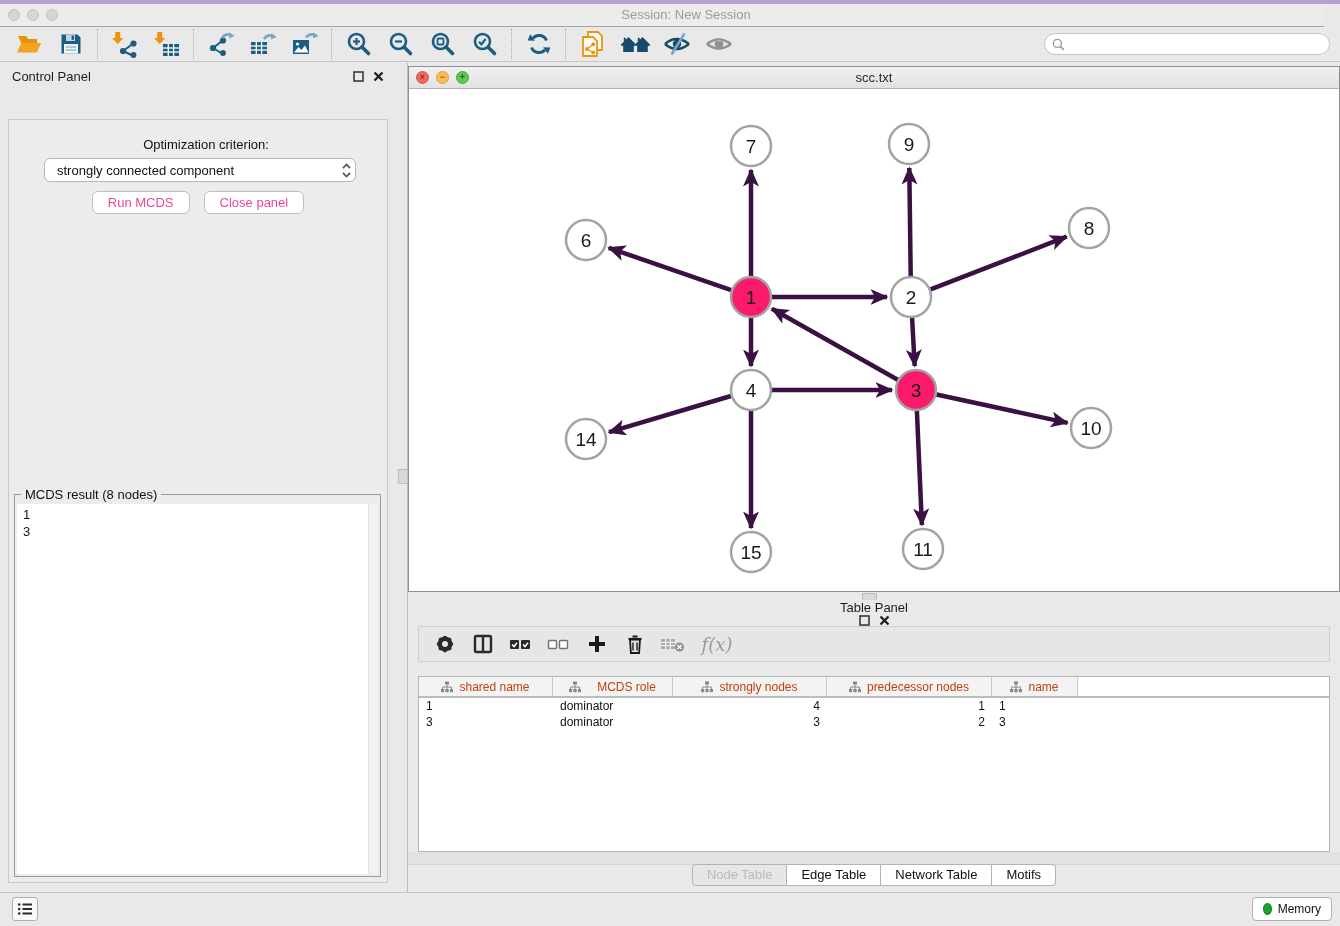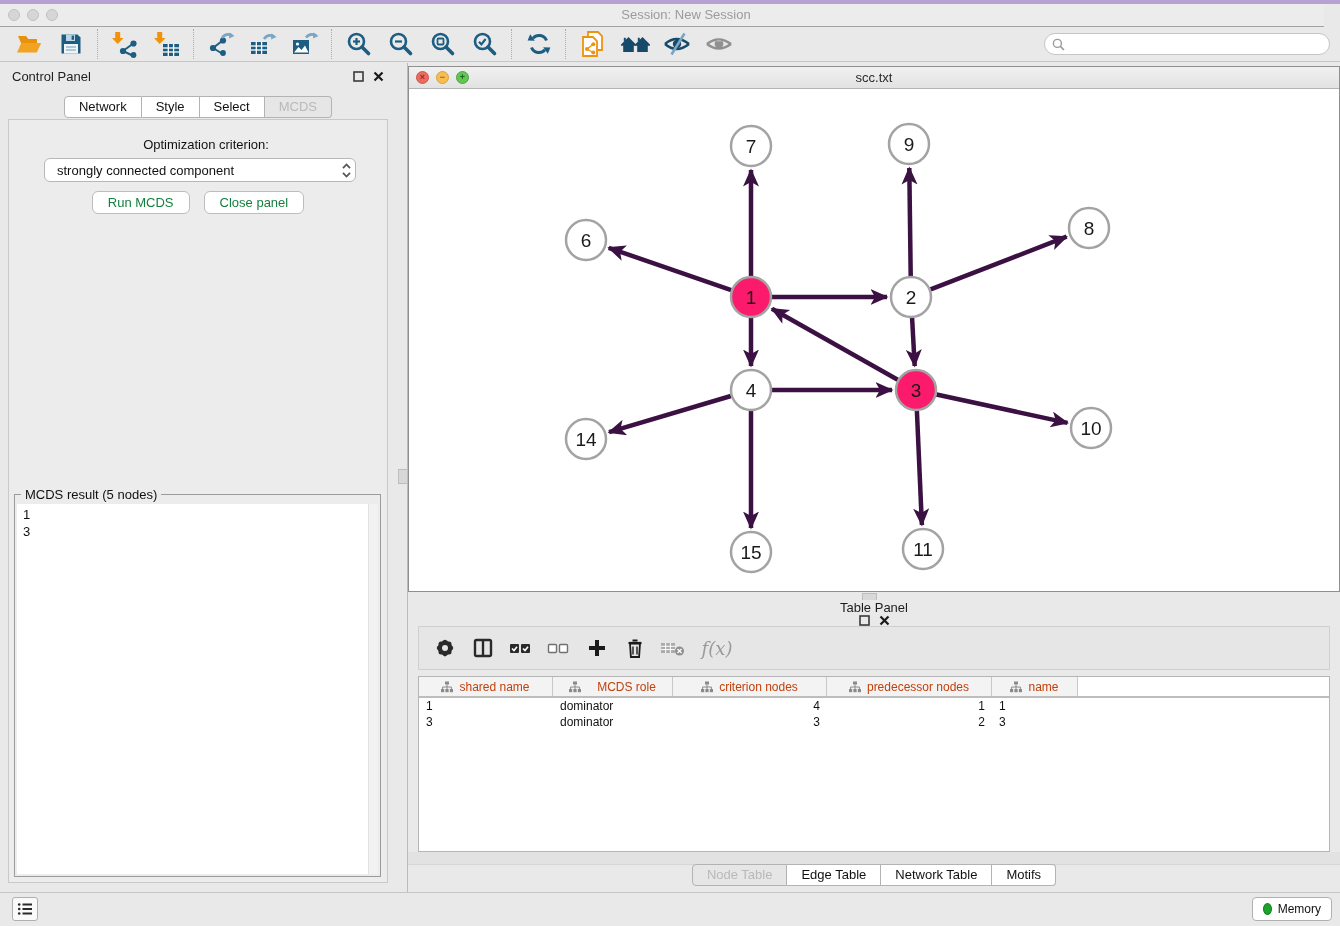--- a/index.html
+++ b/index.html
@@ -27,21 +27,21 @@
   .seg{display:flex;}
   .seg .tab{height:20px;line-height:20px;padding:0 14px;background:#fff;border:1px solid #b3b3b3;border-left:none;font-size:13px;color:#111;cursor:default;}
   .seg .tab:first-child{border-left:1px solid #b3b3b3;border-radius:4px 0 0 4px;}
   .seg .tab:last-child{border-radius:0 4px 4px 0;}
   .seg .tab.sel{background:#e6e6e6;color:#b9b9b9;}
   .cpcontent{position:absolute;top:56px;left:8px;right:8px;bottom:10px;background:#ececec;border:1px solid #c9c9c9;}
   .optlabel{position:absolute;top:17px;left:8px;width:100%;text-align:center;font-size:13px;color:#111;}
   .criterion{position:absolute;top:38px;left:35px;width:312px;height:24px;background:#fff;border:1px solid #b7b7b7;border-radius:6px;display:flex;align-items:center;box-sizing:border-box;padding:0 4px 0 12px;font-size:13px;color:#111;}
   .criterion .ctext{flex:1;}
   .btnrow{position:absolute;top:71px;left:0;width:100%;display:flex;justify-content:center;gap:14px;}
-  .macbtn{height:23px;background:#fff;border:1px solid #bdbdbd;border-radius:6px;font-size:13px;color:#15803d;padding:0 15px;font-family:"Liberation Sans",sans-serif;}
+  .macbtn{height:23px;background:#fff;border:1px solid #bdbdbd;border-radius:6px;font-size:13px;color:#ec4899;padding:0 15px;font-family:"Liberation Sans",sans-serif;}
   .resultbox{position:absolute;left:5px;right:6px;top:374px;bottom:5px;border:1px solid #9b9b9b;}
   .resultlegend{position:absolute;top:-8px;left:6px;background:#ececec;padding:0 4px;font-size:13px;color:#111;}
   .resultinner{position:absolute;left:2px;right:2px;top:9px;bottom:2px;background:#fff;overflow:hidden;}
   .resultinner pre{margin:0;padding:2px 6px;font-family:"Liberation Sans",sans-serif;font-size:13px;line-height:17px;color:#111;}
   .vtrack{position:absolute;right:0;top:0;bottom:0;width:9px;background:#f2f2f2;border-left:1px solid #e2e2e2;}
   
   .vsplit{position:absolute;left:396px;top:0;width:12px;height:100%;border-right:1px solid #bcbcbc;box-sizing:border-box;}
   .vhandle{position:absolute;left:2px;top:406px;width:8px;height:13px;background:#d8d8d8;border:1px solid #bdbdbd;}
   .rside{position:absolute;left:408px;right:0;top:0;bottom:0;}
   
@@ -51,21 +51,21 @@
   .lights{position:absolute;left:7px;top:4px;display:flex;gap:7px;}
   .light{width:13px;height:13px;border-radius:50%;box-sizing:border-box;display:flex;align-items:center;justify-content:center;font-size:9px;font-weight:bold;line-height:1;}
   .lred{background:#ee6a5f;border:1px solid #d5554a;color:#8d2f27;}
   .lyellow{background:#f6be50;border:1px solid #dba13c;color:#92611a;}
   .lgreen{background:#62c655;border:1px solid #4aa73e;color:#23641b;}
   .nwcanvas{position:absolute;left:0;right:0;top:21px;bottom:0;}
   .hsplit{position:absolute;left:0;right:0;top:529px;height:8px;}
   .hhandle{position:absolute;left:454px;top:1px;width:13px;height:6px;background:#d8d8d8;border:1px solid #bdbdbd;}
   
   .tpanel{position:absolute;left:0;right:0;top:537px;bottom:0;background:#e9e9e9;}
-  .tptoolbar{position:absolute;left:10px;right:10px;top:26px;height:44px;background:#e6e6e6;border:1px solid #d0d0d0;display:flex;align-items:center;padding-left:10px;gap:6px;box-sizing:border-box;}
+  .tptoolbar{position:absolute;left:10px;right:10px;top:26px;height:36px;background:#e6e6e6;border:1px solid #d0d0d0;display:flex;align-items:center;padding-left:10px;gap:6px;box-sizing:border-box;}
   .ttbtn{width:32px;height:34px;display:flex;align-items:center;justify-content:center;background:transparent;border:none;padding:0;}
   .fx{font-family:"DejaVu Serif",serif;font-style:italic;font-size:18px;color:#9a9a9a;}
   .dtable{position:absolute;left:10px;right:10px;top:76px;height:176px;background:#fff;border:1px solid #b5b5b5;box-sizing:border-box;overflow:hidden;}
   .thead{display:flex;height:19px;border-bottom:2px solid #bdbdbd;}
   .th{background:#f3f3f3;border-right:1px solid #c8c8c8;box-sizing:border-box;display:flex;align-items:center;justify-content:center;gap:6px;font-size:12px;color:#c2410c;}
   .th .hlbl{white-space:nowrap;}
   .thfill{flex:1;background:#fff;}
   .trow{display:flex;height:16px;align-items:center;}
   .td{box-sizing:border-box;font-size:12px;color:#111;padding:0 7px;white-space:nowrap;overflow:hidden;}
   .tptabs{position:absolute;left:0;right:0;top:264px;display:flex;justify-content:center;}
@@ -262,43 +262,35 @@
         <span class="ptitle">Control Panel</span>
         <span class="phicons">
           <svg width="11" height="11" viewBox="0 0 11 11">
               <rect x="1" y="1" width="9" height="9" fill="none" stroke="#3a3a3a" stroke-width="1.6"></rect>
             </svg>
           <svg width="11" height="11" viewBox="0 0 11 11">
               <path d="M1.5 1.5L9.5 9.5M9.5 1.5L1.5 9.5" stroke="#1a1a1a" stroke-width="2.2"></path>
             </svg>
         </span>
       </div>
-      <div class="cptabs">
-        <div class="seg" id="cp-tab-group">
-            <div class="tab">Network</div>
-            <div class="tab">Style</div>
-            <div class="tab">Select</div>
-            <div class="tab sel">MCDS</div>
-          </div>
-      </div>
       <div class="cpcontent">
         <div class="optlabel">Optimization criterion:</div>
         <div class="criterion">
           <span class="ctext">strongly connected component</span>
           <svg width="9" height="15" viewBox="0 0 9 15">
               <path d="M1 5.2L4.5 1.4 8 5.2" fill="none" stroke="#555" stroke-width="1.7"></path>
               <path d="M1 9.8L4.5 13.6 8 9.8" fill="none" stroke="#555" stroke-width="1.7"></path>
             </svg>
         </div>
         <div class="btnrow">
           <button class="macbtn">Run MCDS</button>
           <button class="macbtn">Close panel</button>
         </div>
         <div class="resultbox">
-          <div class="resultlegend">MCDS result (5 nodes)</div>
+          <div class="resultlegend">MCDS result (8 nodes)</div>
           <div class="resultinner">
             <pre id="result-lines">1
 3</pre>
             <div class="vtrack"></div>
           </div>
         </div>
       </div>
     </div>
 
     <div class="vsplit">
@@ -508,21 +500,21 @@
                     <rect x="8.8" y="8" width="3.2" height="3.2"></rect>
                   </g>
                   <g stroke="#8a8a8a" stroke-width="1">
                     <line x1="6" y1="3.5" x2="6" y2="6"></line>
                     <line x1="1.6" y1="6" x2="10.4" y2="6"></line>
                     <line x1="1.6" y1="6" x2="1.6" y2="8"></line>
                     <line x1="6" y1="6" x2="6" y2="8"></line>
                     <line x1="10.4" y1="6" x2="10.4" y2="8"></line>
                   </g>
                 </svg>
-                <span class="hlbl">criterion nodes</span>
+                <span class="hlbl">strongly nodes</span>
               </div>
               <div class="th" style="width: 165px;">
                 <svg width="12" height="12" viewBox="0 0 12 12">
                   <g fill="#8a8a8a">
                     <rect x="4" y="0.5" width="4" height="3"></rect>
                     <rect x="0" y="8" width="3.2" height="3.2"></rect>
                     <rect x="4.4" y="8" width="3.2" height="3.2"></rect>
                     <rect x="8.8" y="8" width="3.2" height="3.2"></rect>
                   </g>
                   <g stroke="#8a8a8a" stroke-width="1">

